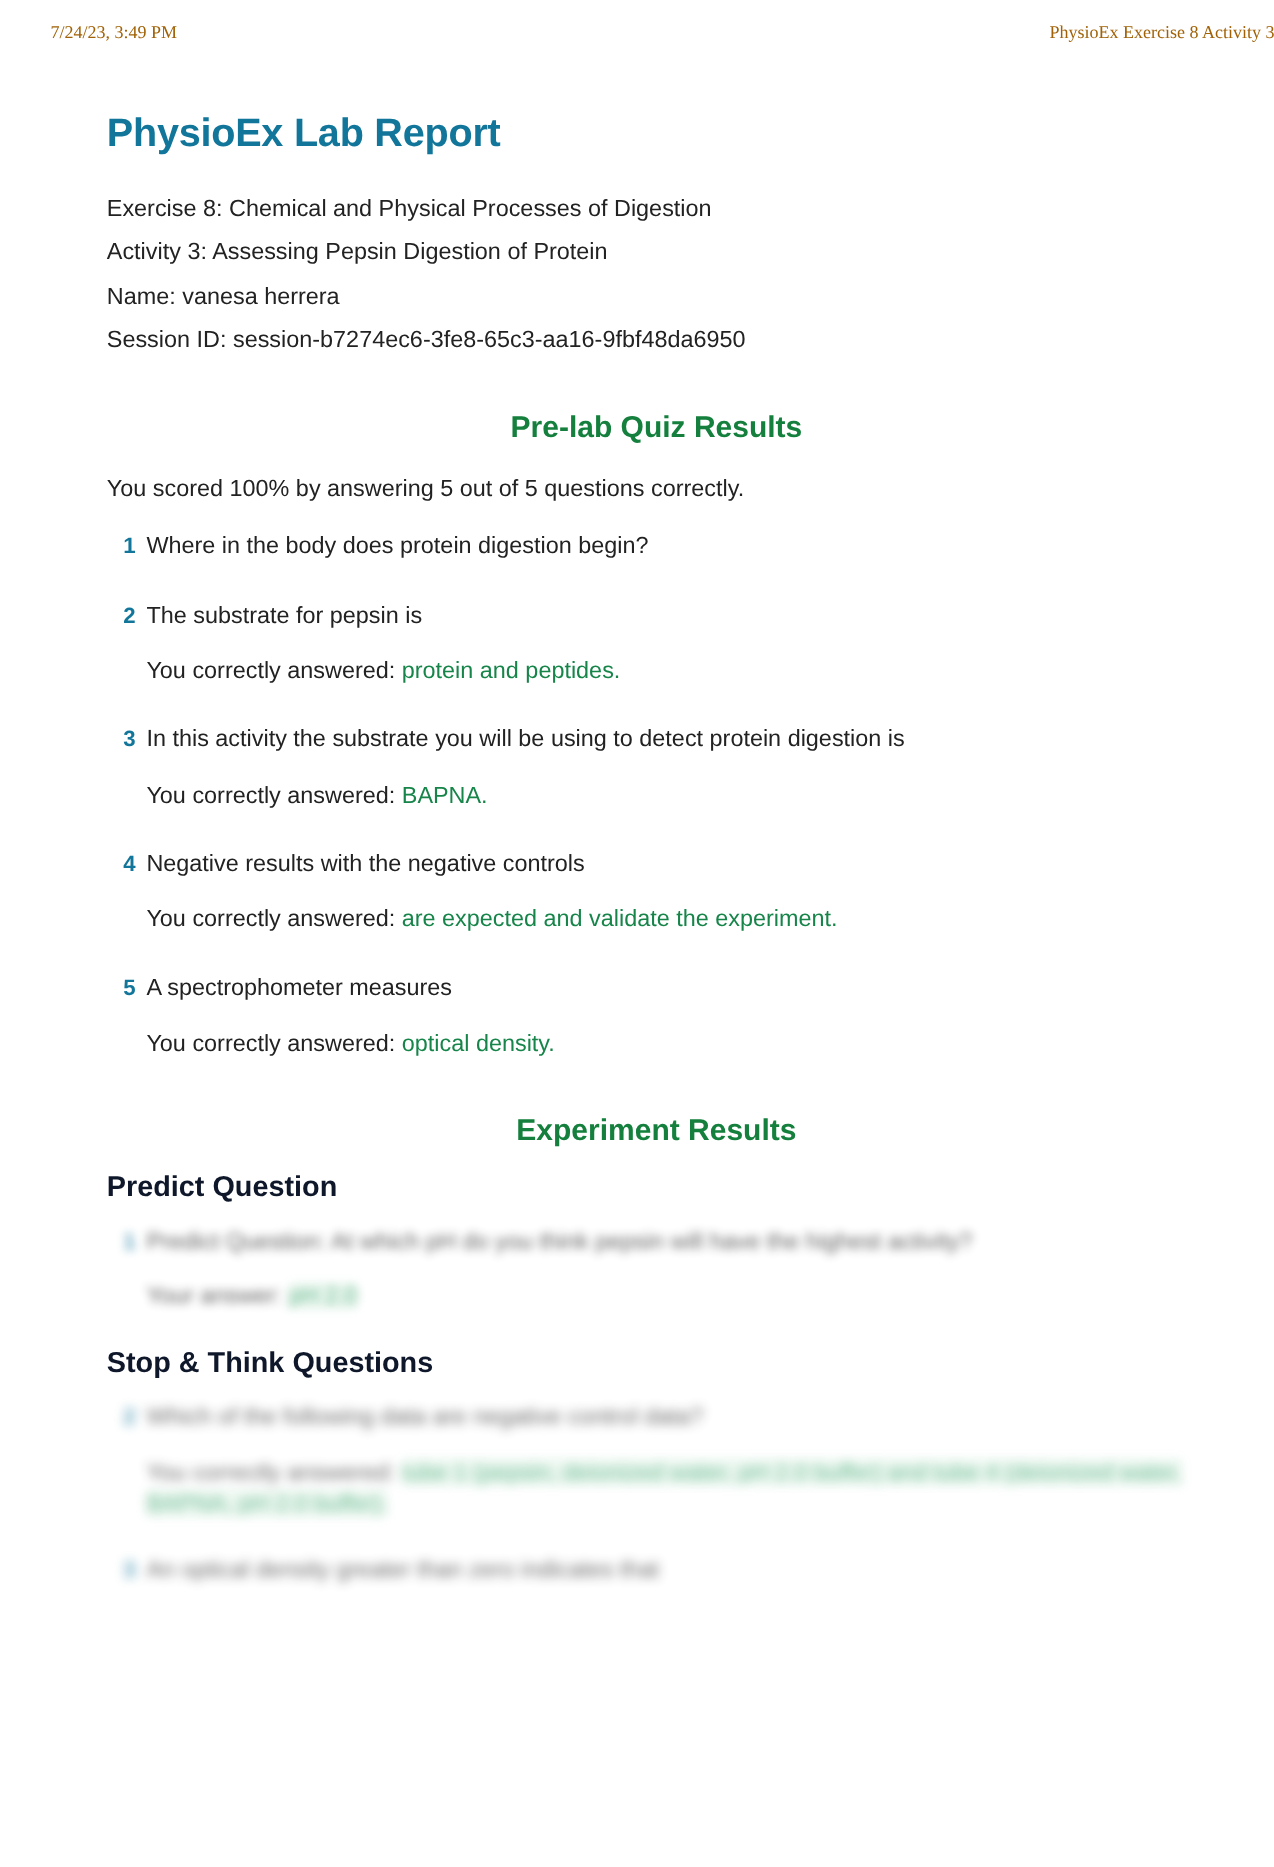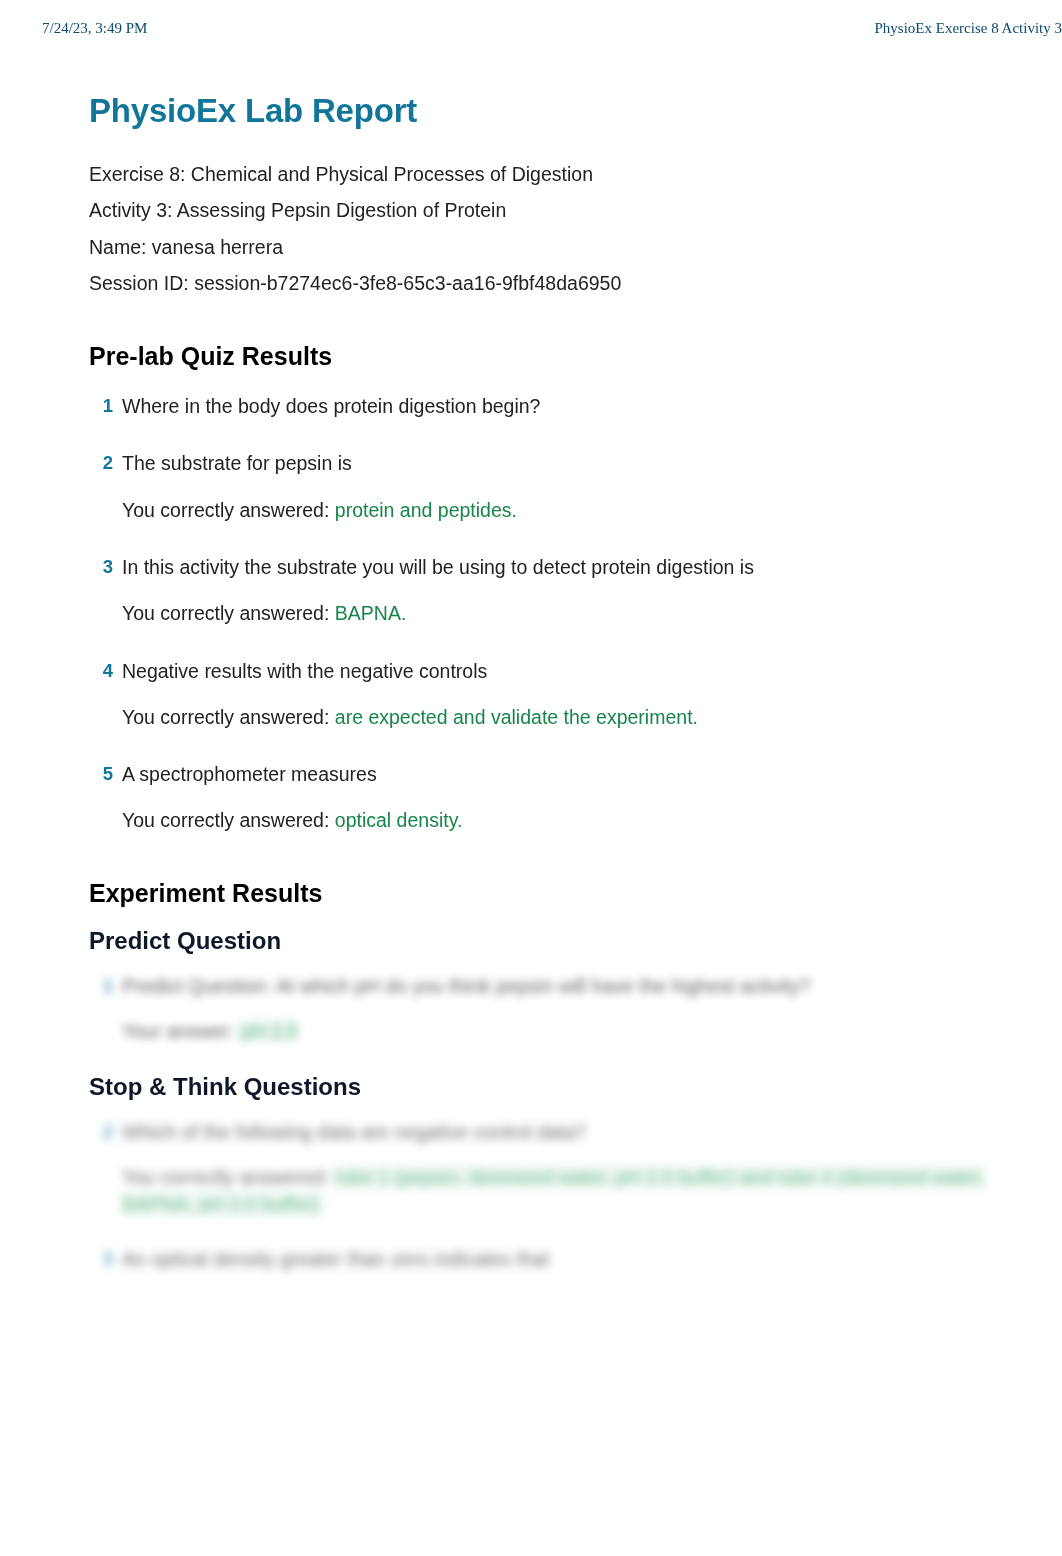--- a/index.html
+++ b/index.html
@@ -18,21 +18,21 @@
 
   
   .print-header {
     position: absolute;
     top: 20px;
     left: 0;
     width: 1062px;
     height: 20px;
     font-family: "Liberation Serif", serif;
     font-size: 15px;
-    color: #0c4a6e;
+    color: #a16207;
   }
   .print-header .ph-left {
     position: absolute;
     left: 42px;
     top: 0;
     white-space: nowrap;
   }
   .print-header .ph-center {
     position: absolute;
     left: 0;
@@ -69,23 +69,24 @@
     margin-top: 26px;
     font-size: 19.5px;
     line-height: 36.5px;
     color: #222222;
   }
   .meta div { white-space: nowrap; }
 
   h2.section-title {
     font-size: 25px;
     font-weight: bold;
-    color: #000000;
+    color: #15803d;
     margin: 0;
     line-height: 1.2;
+    text-align: center;
   }
   h3.sub-title {
     font-size: 24px;
     font-weight: bold;
     color: #0f172a;
     margin: 0;
     line-height: 1.2;
   }
 
   .score-line {
@@ -161,20 +162,21 @@
 
     <div class="meta">
       <div>Exercise 8: Chemical and Physical Processes of Digestion</div>
       <div>Activity 3: Assessing Pepsin Digestion of Protein</div>
       <div>Name: vanesa herrera</div>
       <div>Session ID: session-b7274ec6-3fe8-65c3-aa16-9fbf48da6950</div>
     </div>
 
     <h2 class="section-title" style="margin-top:39px;">Pre-lab Quiz Results</h2>
 
+    <div class="score-line" style="margin-top:23px;">You scored 100% by answering 5 out of 5 questions correctly.</div>
 
     <div class="qa-list" style="margin-top:22px;">
 
       <div class="qa-item">
         <div class="qa-row">
           <span class="q-num">1</span>
           <span class="q-text">Where in the body does protein digestion begin?</span>
         </div>
       </div>
 

